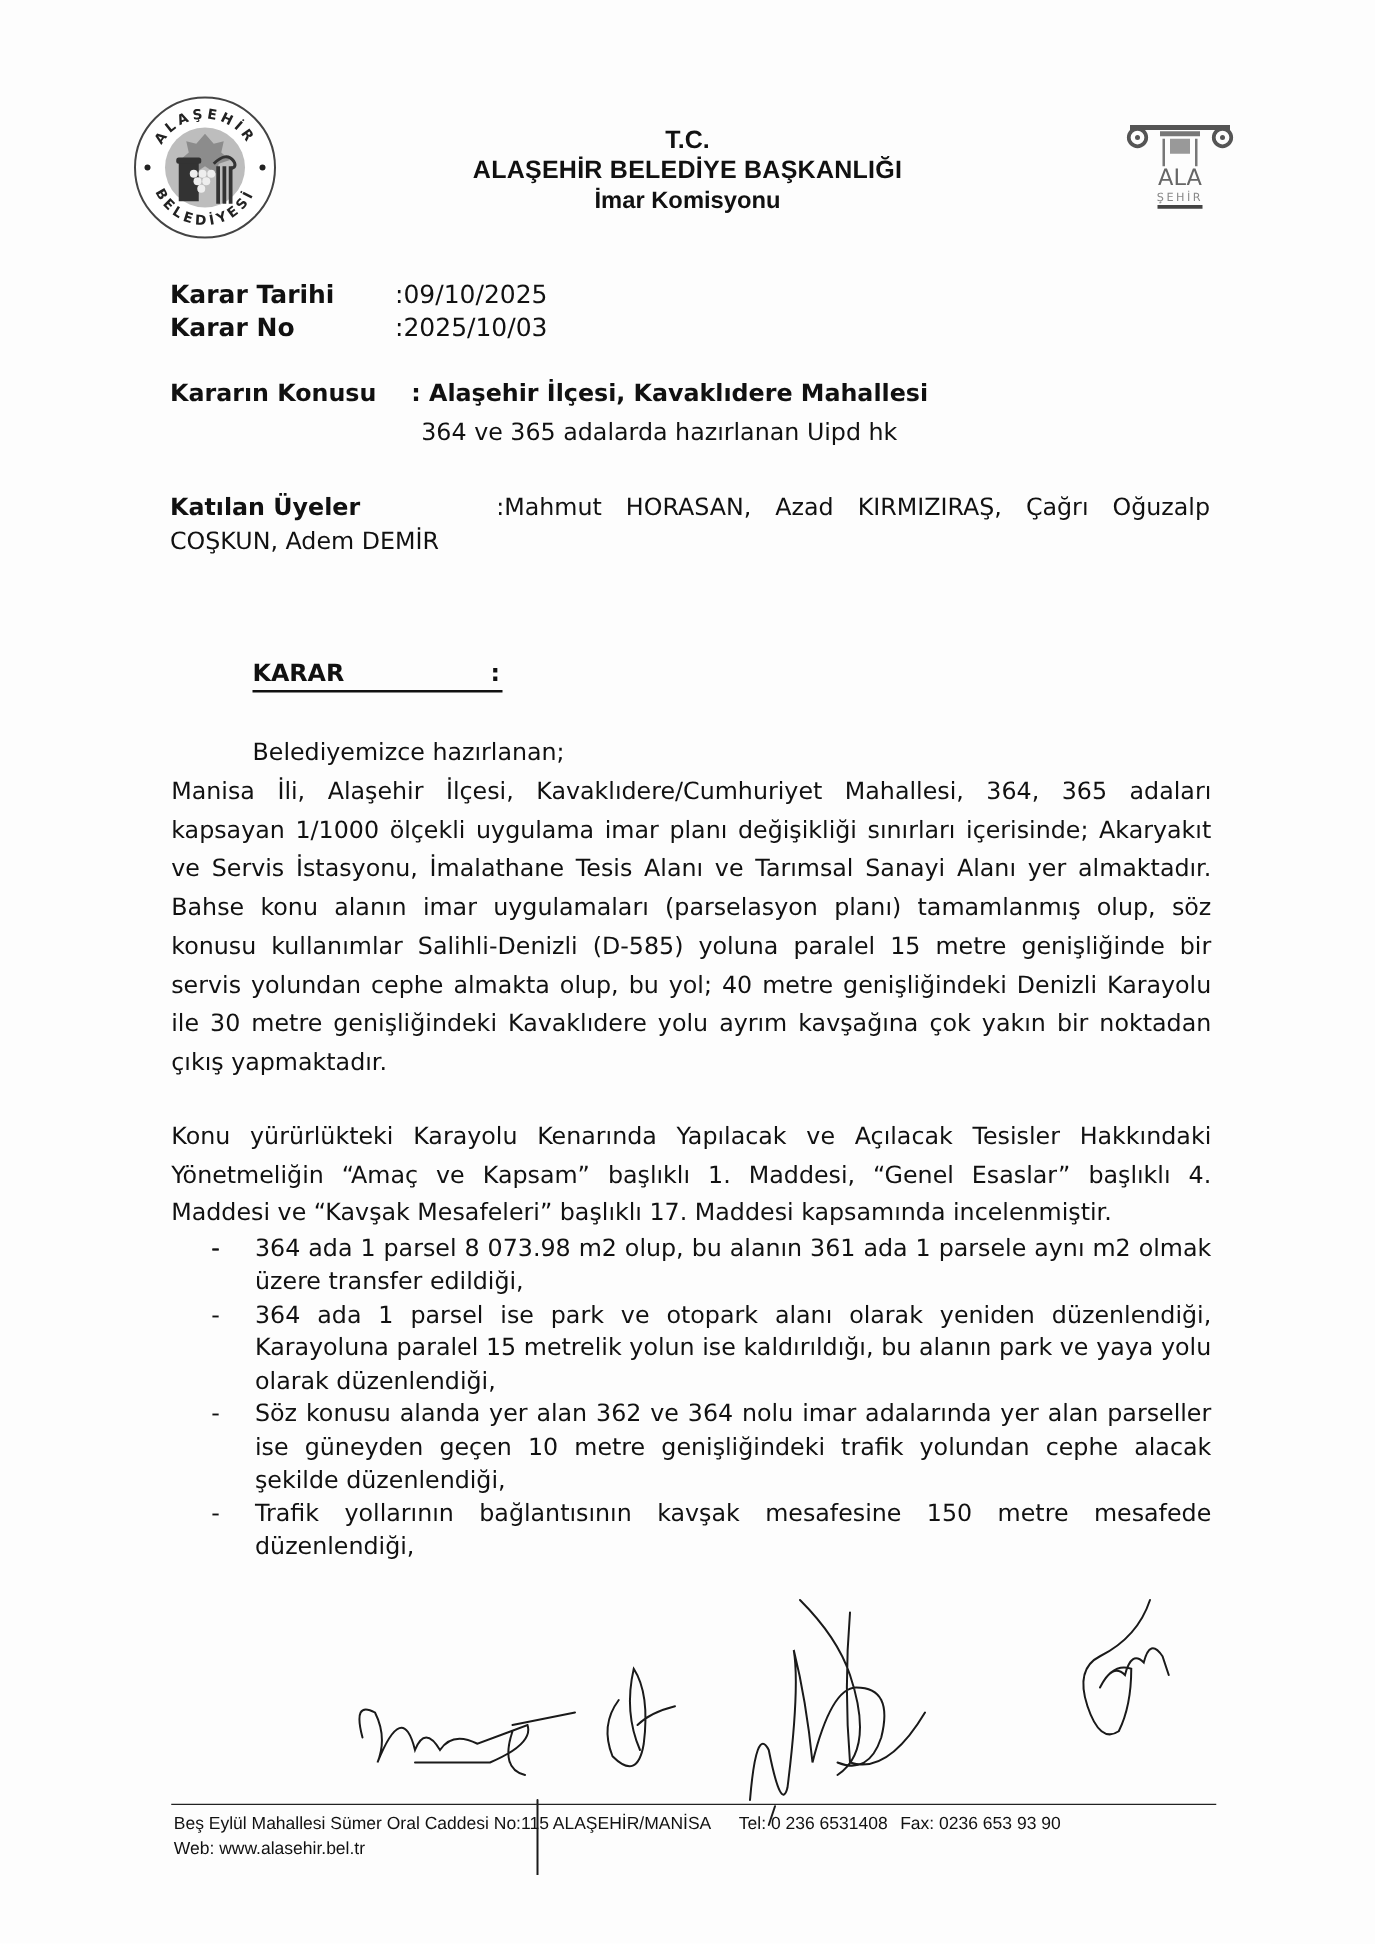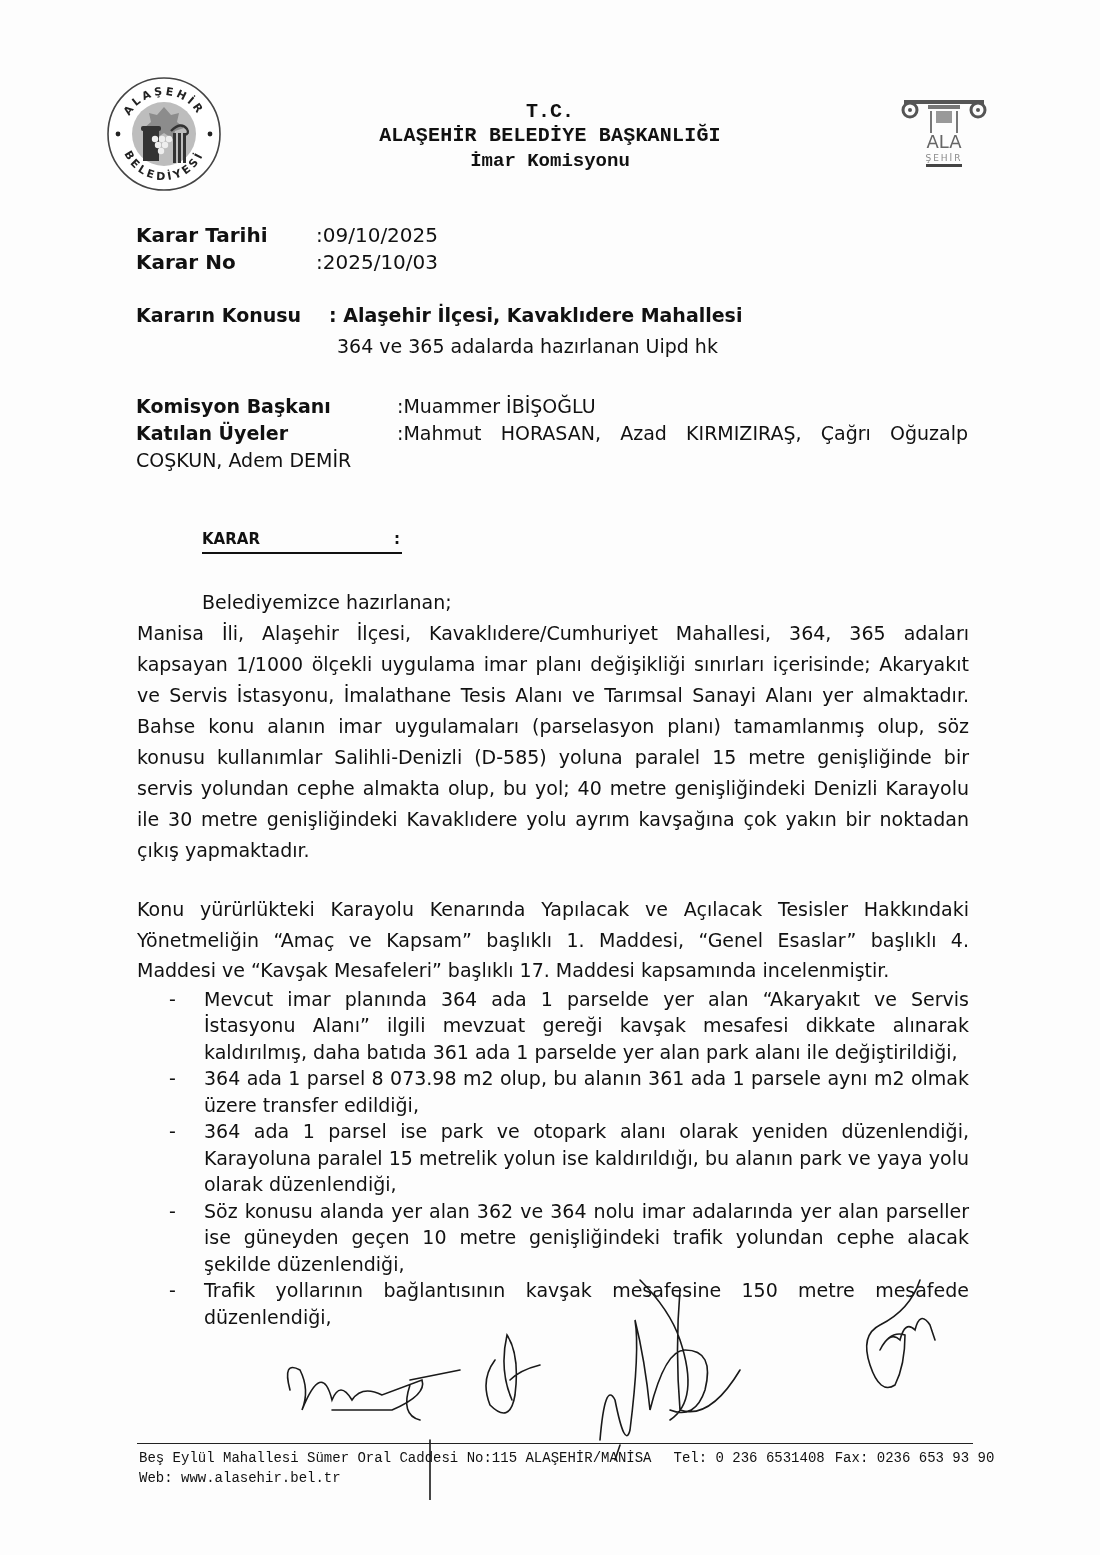--- a/index.html
+++ b/index.html
@@ -1,19 +1,19 @@
 <!DOCTYPE html>
 <html><head>
 <meta charset="utf-8">
 <style>
   html, body { margin: 0; padding: 0; background: #ffffff; }
   body { width: 1100px; height: 1555px; position: relative; overflow: hidden; color: #111; }
   .page { position: absolute; left: 0; top: 0; width: 1100px; height: 1555px; background: #fdfdfd; }
   .sans { font-family: "DejaVu Sans", "Liberation Sans", sans-serif; }
-  .serif { font-family: Liberation Mono, monospace; }
+  .serif { font-family: Liberation Sans, sans-serif; }
 
   
   .logo-left { position: absolute; left: 105px; top: 75px; width: 118px; height: 118px; }
   .logo-right { position: absolute; left: 898px; top: 90px; width: 92px; height: 80px; }
   .header { position: absolute; left: 300px; top: 100px; width: 500px; text-align: center; }
   .header .tc { font-size: 20px; font-weight: bold; line-height: 24px; }
   .header .inst { font-size: 20px; font-weight: bold; line-height: 24px; letter-spacing: 0.2px; }
   .header .dept { font-size: 19px; font-weight: bold; line-height: 26px; }
 
   
@@ -25,21 +25,21 @@
   .subj .lbl { font-weight: bold; display: inline-block; width: 193px; }
   .subj .cont { display: block; padding-left: 201px; }
 
   .members { position: absolute; left: 136px; top: 393px; width: 832px; font-size: 19px; line-height: 27px; }
   .members .row { display: flex; }
   .members .lbl { font-weight: bold; width: 261px; flex: none; }
   .members .val { flex: 1; text-align: justify; text-align-last: justify; }
   .members .cont { display: block; }
 
   
-  .karar { position: absolute; left: 202px; top: 526px; font-size: 15px; font-weight: bold; line-height: 26px;
+  .karar { position: absolute; left: 202px; top: 526px; font-size: 19px; font-weight: bold; line-height: 26px;
            border-bottom: 2px solid #111; width: 200px; }
   .karar .colon { position: absolute; right: 2px; top: 0; }
 
   
   .body { position: absolute; left: 137px; top: 587px; width: 832px; font-size: 19px; line-height: 31px; }
   .body p { margin: 0; text-align: justify; }
   .body .indent { padding-left: 65px; }
   .body .gap { height: 28px; }
   .body .p2 { line-height: 30.5px; }
   .body ul { list-style: none; margin: 0; padding: 0; }
@@ -125,42 +125,38 @@
     </div>
   </div>
 
   <div class="subj sans">
     <span class="lbl">Kararın Konusu</span><span style="font-weight:bold;"><span style="font-weight:bold;">: Alaşehir İlçesi, Kavaklıdere Mahallesi</span></span>
     <span class="cont">364 ve 365 adalarda hazırlanan Uipd hk</span>
   </div>
 
   <div class="members sans">
     <div class="row">
-      <span class="lbl">Komisyon Başkanı</span>
-      <span>:Muammer İBİŞOĞLU</span>
-    </div>
-    <div class="row">
       <span class="lbl">Katılan Üyeler</span>
       <span class="val">:Mahmut HORASAN, Azad KIRMIZIRAŞ, Çağrı Oğuzalp</span>
     </div>
     <span class="cont">COŞKUN, Adem DEMİR</span>
   </div>
 
   <div class="karar sans">
     <span>KARAR</span>
     <span class="colon">:</span>
   </div>
 
   <div class="body sans">
     <p class="indent">Belediyemizce hazırlanan;</p>
     <p>Manisa İli, Alaşehir İlçesi, Kavaklıdere/Cumhuriyet Mahallesi, 364, 365 adaları kapsayan 1/1000 ölçekli uygulama imar planı değişikliği sınırları içerisinde; Akaryakıt ve Servis İstasyonu, İmalathane Tesis Alanı ve Tarımsal Sanayi Alanı yer almaktadır. Bahse konu alanın imar uygulamaları (parselasyon planı) tamamlanmış olup, söz konusu kullanımlar Salihli-Denizli (D-585) yoluna paralel 15 metre genişliğinde bir servis yolundan cephe almakta olup, bu yol; 40 metre genişliğindeki Denizli Karayolu ile 30 metre genişliğindeki Kavaklıdere yolu ayrım kavşağına çok yakın bir noktadan çıkış yapmaktadır.</p>
     <div class="gap"></div>
     <p class="p2">Konu yürürlükteki Karayolu Kenarında Yapılacak ve Açılacak Tesisler Hakkındaki Yönetmeliğin “Amaç ve Kapsam” başlıklı 1. Maddesi, “Genel Esaslar” başlıklı 4. Maddesi ve “Kavşak Mesafeleri” başlıklı 17. Maddesi kapsamında incelenmiştir.</p>
     <ul>
-      <li><span class="dash">-</span><span>Mevcut imar planında 364 ada 1 parselde yer alan “Akaryakıt ve Servis İstasyonu Alanı” ilgili mevzuat gereği kavşak mesafesi dikkate alınarak kaldırılmış, daha batıda 361 ada 1 parselde yer alan park alanı ile değiştirildiği,</span></li>
+      <li><span class="dash">-</span></li>
       <li><span class="dash">-</span><span>364 ada 1 parsel 8 073.98 m2 olup, bu alanın 361 ada 1 parsele aynı m2 olmak üzere transfer edildiği,</span></li>
       <li><span class="dash">-</span><span>364 ada 1 parsel ise park ve otopark alanı olarak yeniden düzenlendiği, Karayoluna paralel 15 metrelik yolun ise kaldırıldığı, bu alanın park ve yaya yolu olarak düzenlendiği,</span></li>
       <li><span class="dash">-</span><span>Söz konusu alanda yer alan 362 ve 364 nolu imar adalarında yer alan parseller ise güneyden geçen 10 metre genişliğindeki trafik yolundan cephe alacak şekilde düzenlendiği,</span></li>
       <li><span class="dash">-</span><span>Trafik yollarının bağlantısının kavşak mesafesine 150 metre mesafede düzenlendiği,</span></li>
     </ul>
   </div>
 
   <svg class="sigs" viewBox="0 0 720 230">
     <g fill="none" stroke="#1a1a1a" stroke-width="1.6" stroke-linecap="round">
       <path d="M30 120 q-8 -30 10 -20 q10 20 2 40 q20 -50 30 -10 q8 -20 20 0 q10 -15 30 -5 l40 -15 q5 15 -30 30 l-60 0 M150 110 l50 -10 M150 115 q-10 30 10 35"></path>

